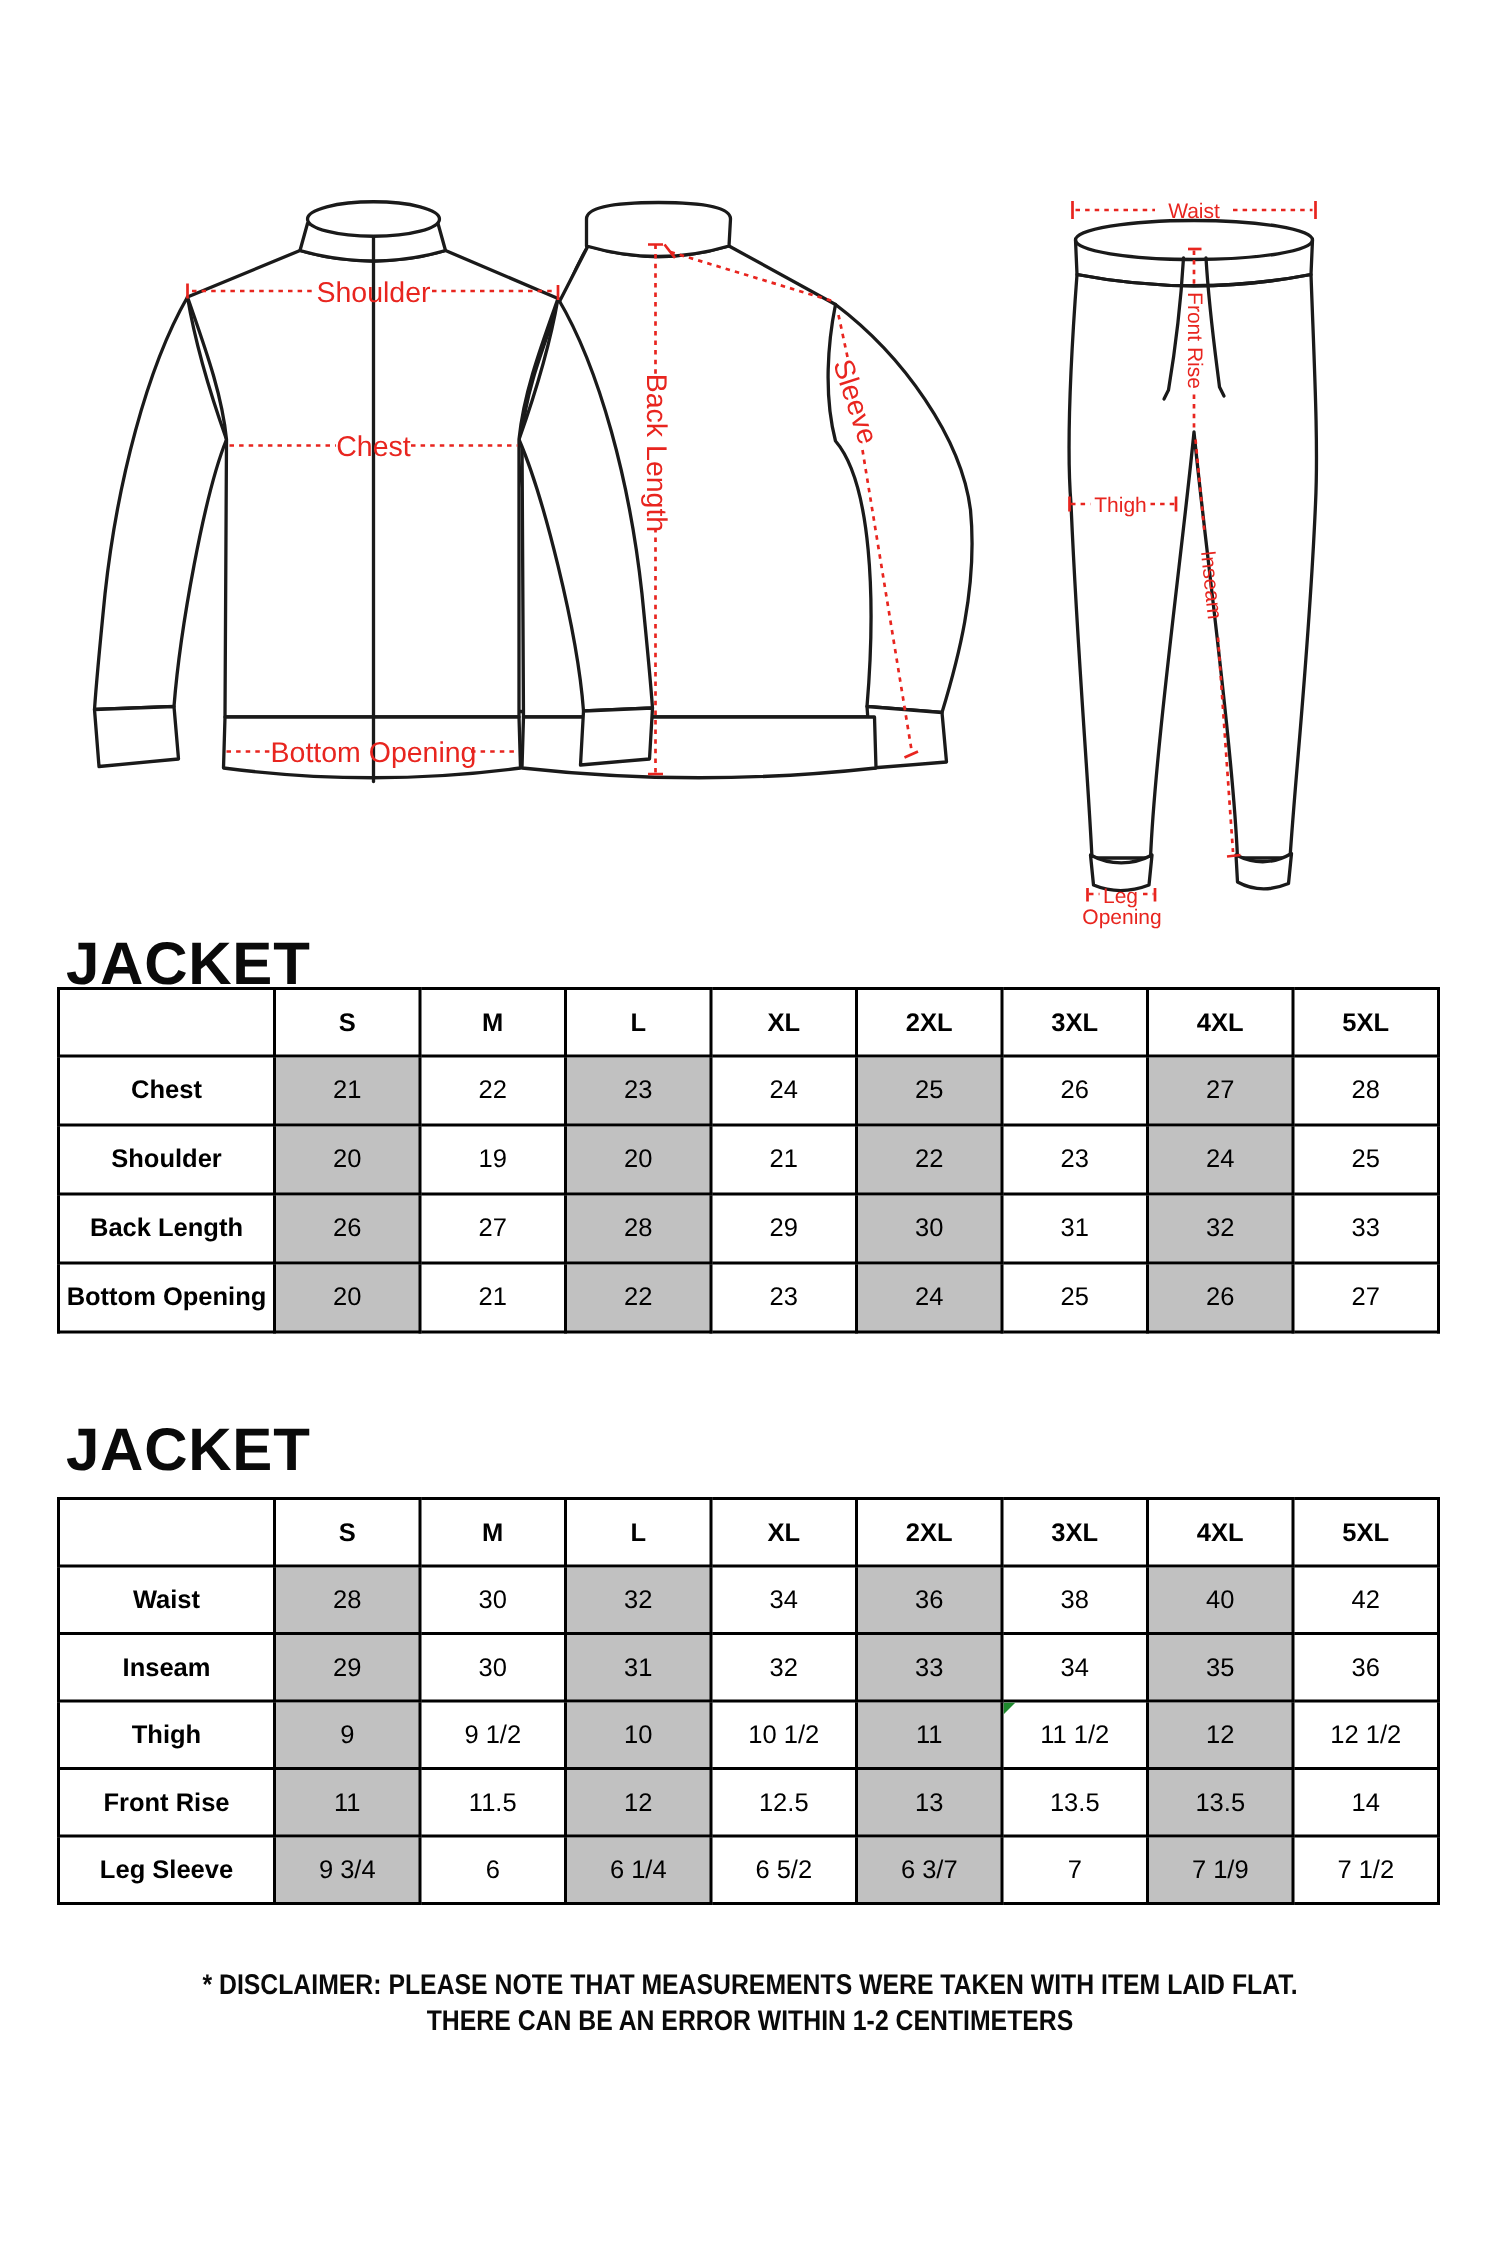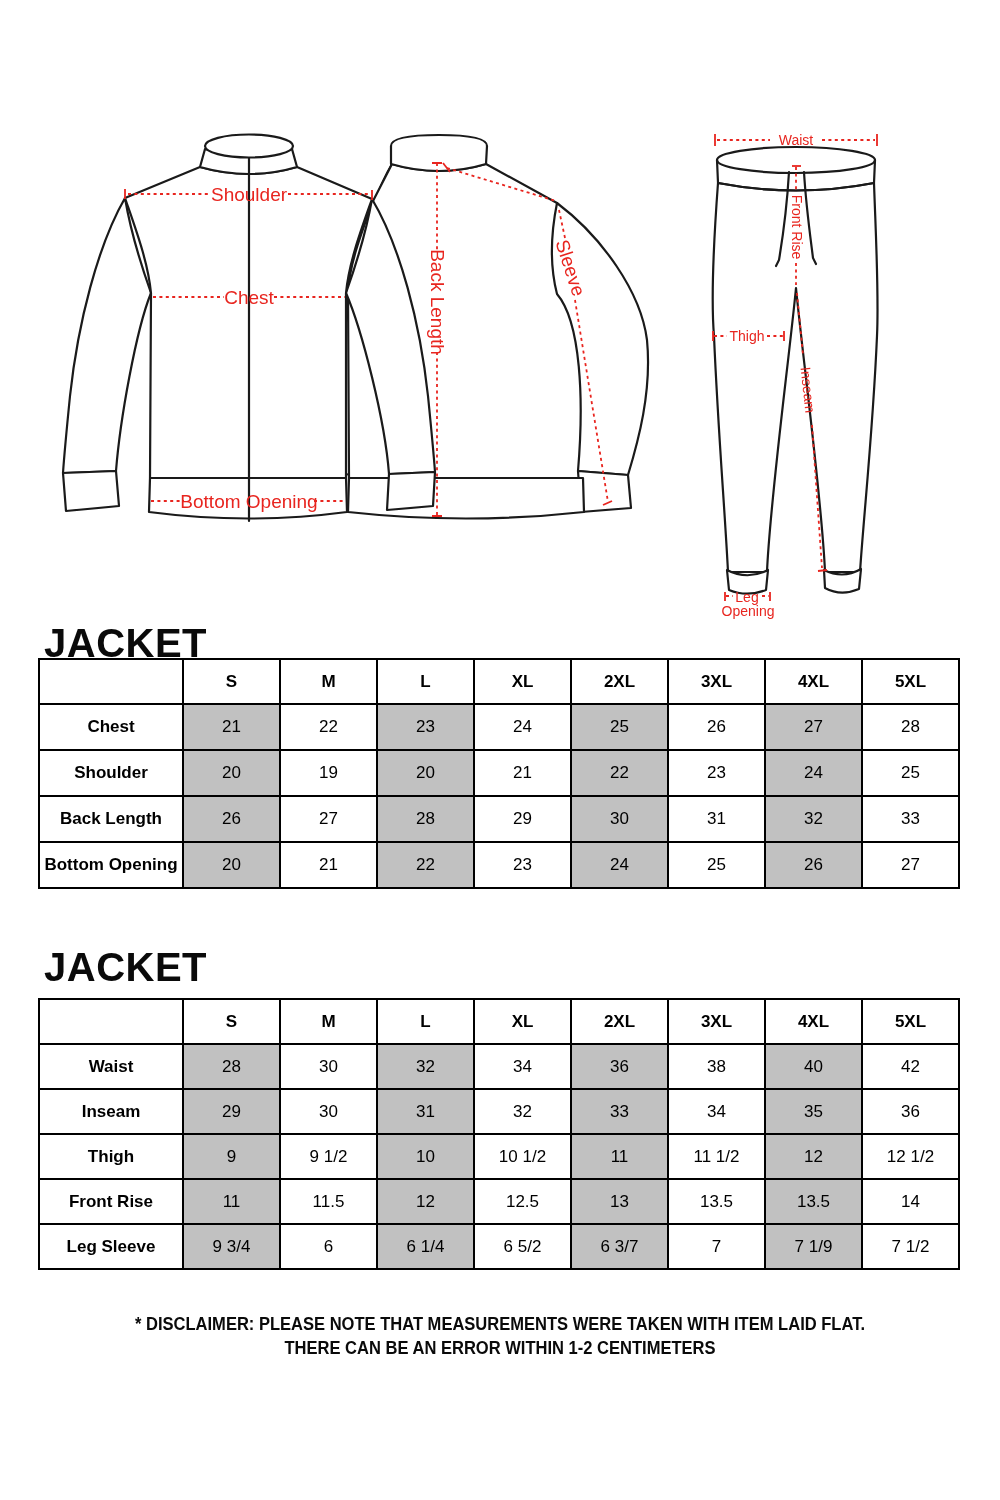--- a/index.html
+++ b/index.html
@@ -23,21 +23,21 @@
   #jacket-table{top:658px;}
   #pants-table{top:998px;}
   .size-table th,.size-table td{border:2px solid #000;text-align:center;vertical-align:middle;
       font-size:17px;color:#000;padding:0;overflow:hidden;}
   .size-table thead tr{height:45px;}
   #jacket-table tbody tr{height:46px;}
   #pants-table tbody tr{height:45px;}
   .size-table th{font-weight:bold;background:#fff;}
   .size-table td{font-weight:normal;background:#fff;}
   .size-table td.shade{background:#c1c1c1;}
-  .size-table td.rel{position:relative;border-radius:16px;}
+  .size-table td.rel{position:relative;}
   .corner-marker{position:absolute;top:0;left:0;width:0;height:0;
       border-top:8px solid #1f8a2e;border-right:8px solid transparent;}
 
   #disclaimer{position:absolute;left:0;top:1312px;width:1000px;text-align:center;
       font-weight:bold;font-size:19px;color:#0a0a0a;line-height:24px;}
   #disclaimer .dline{display:block;transform:scaleX(0.87);transform-origin:50% 50%;white-space:nowrap;}
 </style>
 </head>
 <body>
 

